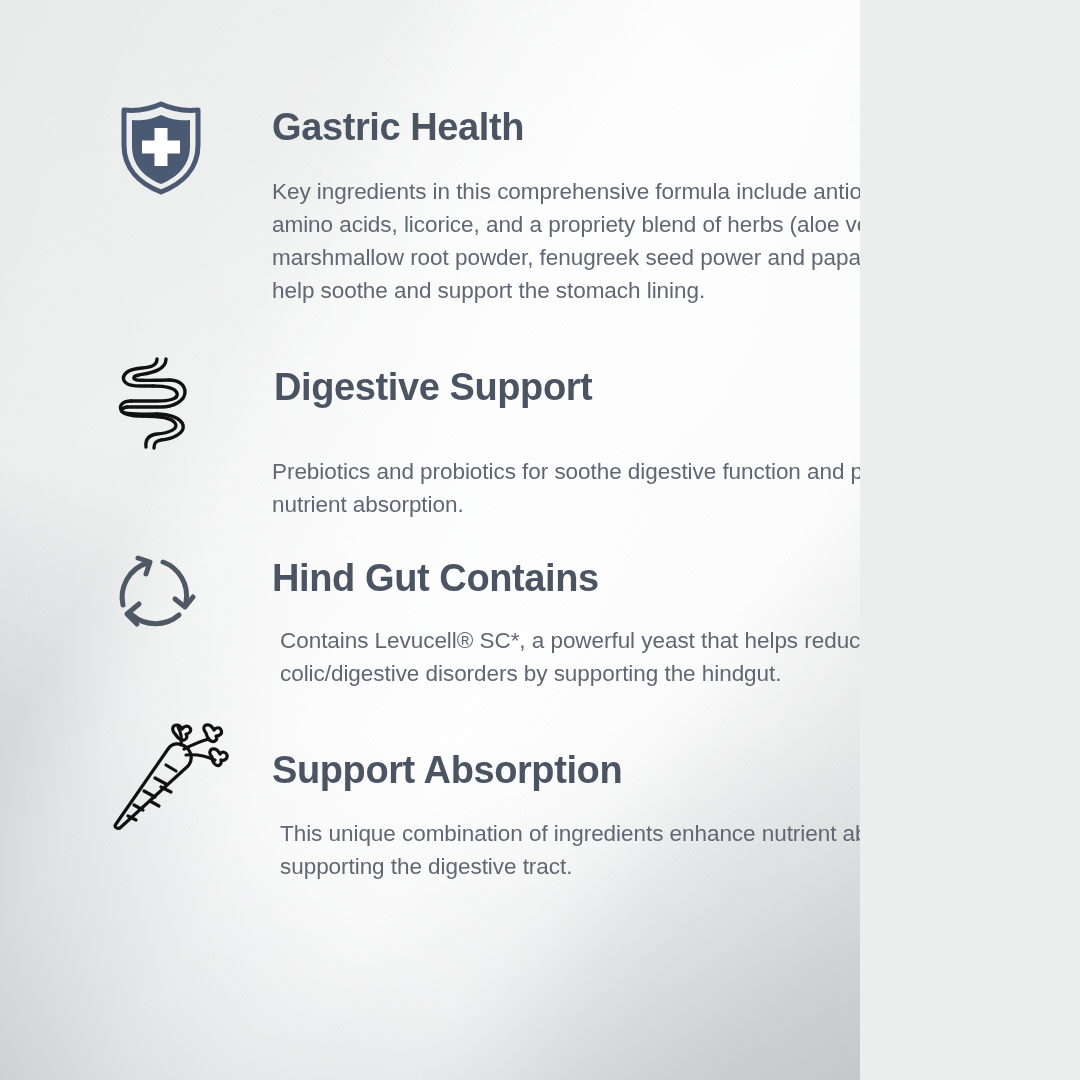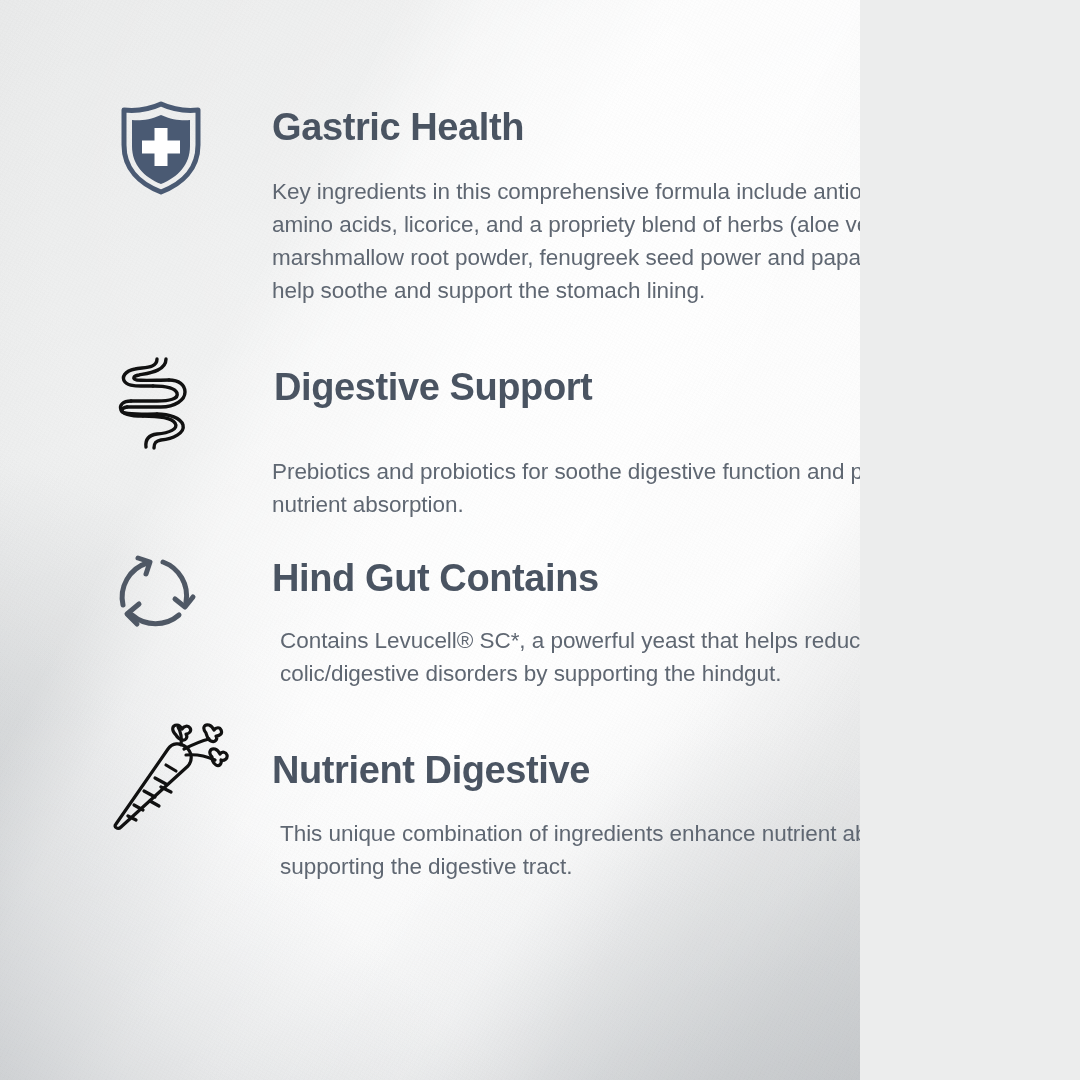--- a/index.html
+++ b/index.html
@@ -266,19 +266,19 @@
             <path d="M78 32 C88 31, 98 33, 107 37"></path>
             <path d="M73 22 C74 15, 73 9, 70 4"></path>
 
             <path d="M68 12 C63 7, 64 2, 69 2 C72 2, 73 4, 74 6 C76 3, 80 2, 82 5 C84 8, 81 11, 78 11 C80 14, 78 18, 74 17 C71 16, 69 14, 68 12 Z"></path>
             <path d="M98 10 C94 5, 96 1, 101 2 C104 3, 105 5, 106 7 C108 4, 112 4, 113 7 C115 11, 111 13, 108 13 C110 16, 107 20, 103 18 C100 17, 99 13, 98 10 Z"></path>
             <path d="M104 34 C100 30, 102 25, 107 26 C110 27, 111 29, 112 31 C114 28, 118 29, 119 32 C120 36, 116 38, 113 37 C114 41, 111 44, 108 42 C105 40, 104 37, 104 34 Z"></path>
           </g>
         </svg>
       </div>
 
-      <div class="benefit-title" id="sec-nutrient-title">Nutrient Digestive</div>
+      <div class="benefit-title" id="sec-nutrient-title">Support Absorption</div>
 
       <div class="benefit-body" id="sec-nutrient-body"> This unique combination of ingredients enhance nutrient absorption by supporting the digestive tract.</div>
     </div>
 
   </div>
 </div>
 
 </body></html>

